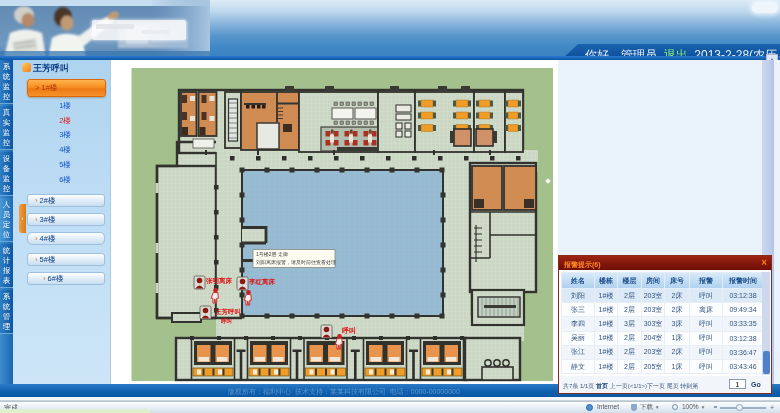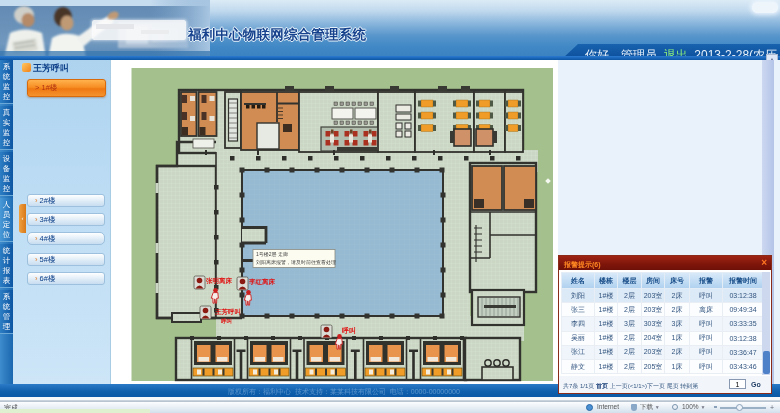--- a/index.html
+++ b/index.html
@@ -54,21 +54,20 @@
   <rect x="150" y="0" width="60" height="58" fill="url(#fadeR)"></rect>
   <rect x="0" y="51" width="210" height="7" fill="#3a78b0" opacity="0.75"></rect>
 </svg>
 
 <div class="abs" style="left:92px;top:20px;width:94px;height:20px;background:rgba(250,250,251,0.88);border-radius:2px;box-shadow:0 0 3px 1px rgba(248,250,253,.55);"></div>
 <div class="abs" style="left:96px;top:24px;width:38px;height:5px;background:#e4e6ea;"></div>
 <div class="abs" style="left:141px;top:30px;width:28px;height:4px;background:#eaeceE;"></div>
 
 <div class="abs" style="left:752px;top:2px;width:26px;height:11px;background:#eef6fc;border-radius:6px;box-shadow:0 0 4px 2px rgba(240,248,255,.8);"></div>
 
-<div class="abs" style="left:188px;top:26px;width:240px;height:18px;font-size:13.5px;font-weight:bold;color:#16418c;letter-spacing:0.2px;text-shadow:-1px 0 0 rgba(235,245,252,.95),1px 0 0 rgba(235,245,252,.95),0 -1px 0 rgba(235,245,252,.95),0 1px 0 rgba(235,245,252,.95);">福利中心物联网综合管理系统</div>
 
 <div class="abs" style="left:562px;top:44px;width:218px;height:15px;background:linear-gradient(180deg,#1862ae,#0c4f9c);clip-path:polygon(16px 0,100% 0,100% 100%,0 100%);border-top-left-radius:6px;"></div>
 <div class="abs" style="left:585px;top:47px;width:195px;height:10px;font-size:12px;color:#e8f2fc;white-space:nowrap;">你好，管理员&nbsp; <span style="color:#8ef07c;text-decoration:underline;">退出</span>&nbsp; 2013-2-28(农历 正月十九)</div>
 
 <div class="abs" style="left:0;top:56px;width:780px;height:4px;background:linear-gradient(180deg,#2a7ad0,#0c55a4);"></div>
 
 <div class="abs" style="left:766px;top:54px;width:12px;height:12px;background:#dce6f6;border:1px solid #aab8d0;font-size:7px;color:#5a6a90;text-align:center;line-height:10px;">▲</div>
 
 <div class="abs" style="left:0;top:60px;width:780px;height:324px;background:#fff;"></div>
 
@@ -92,30 +91,38 @@
 </div>
 
 <div class="abs" style="left:13px;top:60px;width:98px;height:324px;background:linear-gradient(180deg,#aed3ef 0%,#bcdcf4 40%,#cde5f7 100%);border-right:1px solid #a8cce4;"></div>
 
 <div class="abs" style="left:33px;top:62px;width:90px;height:12px;font-size:9px;font-weight:bold;color:#0c3f88;">王芳呼叫</div>
 <div class="abs" style="left:22px;top:63px;width:9px;height:9px;background:linear-gradient(135deg,#ffc860,#f08018);border-radius:2px;"></div>
 
 <div class="abs" style="left:27px;top:79px;width:79px;height:18px;background:linear-gradient(180deg,#ffb24e 0%,#f78f24 45%,#ef7812 55%,#f5922c 100%);border:1px solid #d96a0c;border-radius:3px;box-shadow:0 1px 2px rgba(120,60,0,.35);"></div>
 <div class="abs" style="left:35px;top:83px;width:60px;height:10px;font-size:7.5px;font-weight:normal;color:#b23310;">&gt; 1#楼</div>
 
+<div class="abs" style="left:40px;top:99px;width:50px;height:88px;font-size:7.5px;color:#1a56c8;text-align:center;line-height:14.7px;">
+  <div>1楼</div>
+  <div style="color:#e02020;">2楼</div>
+  <div>3楼</div>
+  <div>4楼</div>
+  <div>5楼</div>
+  <div>6楼</div>
+</div>
 
 <div class="abs" style="left:27px;top:194px;width:78px;height:13px;background:linear-gradient(180deg,#ffffff,#dceaf6 60%,#c8ddf0);border:1px solid #9cc0dd;border-radius:3px;font-size:7.5px;color:#0c3f88;line-height:11px;padding-left:7px;"><span style="color:#e07820;">›</span> 2#楼</div>
 
 <div class="abs" style="left:27px;top:213px;width:78px;height:13px;background:linear-gradient(180deg,#ffffff,#dceaf6 60%,#c8ddf0);border:1px solid #9cc0dd;border-radius:3px;font-size:7.5px;color:#0c3f88;line-height:11px;padding-left:7px;"><span style="color:#e07820;">›</span> 3#楼</div>
 
 <div class="abs" style="left:27px;top:232px;width:78px;height:13px;background:linear-gradient(180deg,#ffffff,#dceaf6 60%,#c8ddf0);border:1px solid #9cc0dd;border-radius:5px;font-size:7.5px;color:#0c3f88;line-height:11px;padding-left:7px;"><span style="color:#e07820;">›</span> 4#楼</div>
 
 <div class="abs" style="left:27px;top:253px;width:78px;height:13px;background:linear-gradient(180deg,#ffffff,#dceaf6 60%,#c8ddf0);border:1px solid #9cc0dd;border-radius:3px;font-size:7.5px;color:#0c3f88;line-height:11px;padding-left:7px;"><span style="color:#e07820;">›</span> 5#楼</div>
 
-<div class="abs" style="left:27px;top:272px;width:78px;height:13px;background:linear-gradient(180deg,#ffffff,#dceaf6 60%,#c8ddf0);border:1px solid #9cc0dd;border-radius:3px;font-size:7.5px;color:#0c3f88;line-height:11px;padding-left:7px;"><span style="color:#e07820;">›</span> 6#楼</div>
+<div class="abs" style="left:27px;top:272px;width:78px;height:13px;background:linear-gradient(180deg,#ffffff,#dceaf6 60%,#c8ddf0);border:1px solid #9cc0dd;border-radius:3px;font-size:7.5px;color:#0c3f88;line-height:11px;padding-left:15px;"><span style="color:#e07820;">›</span> 6#楼</div>
 
 <div class="abs" style="left:19px;top:204px;width:7px;height:29px;background:linear-gradient(90deg,#f0a040,#d87818);border-radius:3px 0 0 3px;color:#fff;font-size:6px;line-height:29px;text-align:center;">‹</div>
 
 <svg id="plan" class="abs" style="left:0;top:0" width="780" height="413" viewBox="0 0 780 413">
 <defs>
 <pattern id="tile" width="4" height="4" patternUnits="userSpaceOnUse">
           <rect width="4" height="4" fill="#cbd7c4"></rect>
           <path d="M4 0 V4 M0 4 H4" stroke="#d9e2d2" stroke-width="0.7"></path>
         </pattern>
 <pattern id="ctile" width="5" height="5" patternUnits="userSpaceOnUse">

